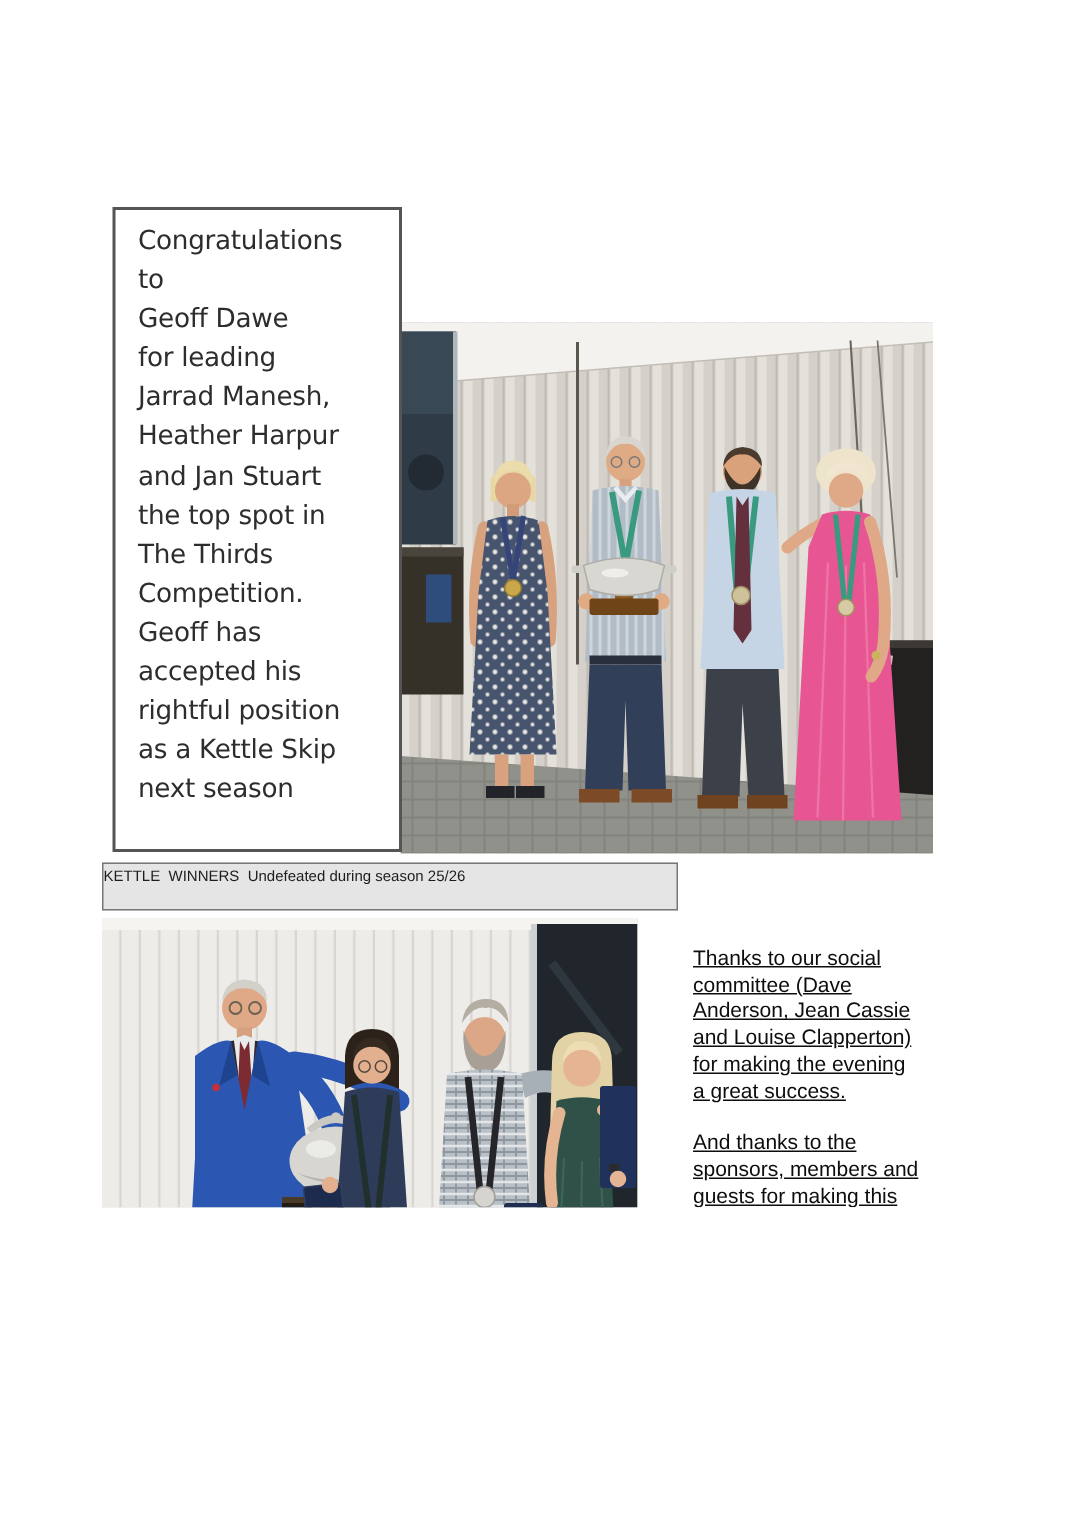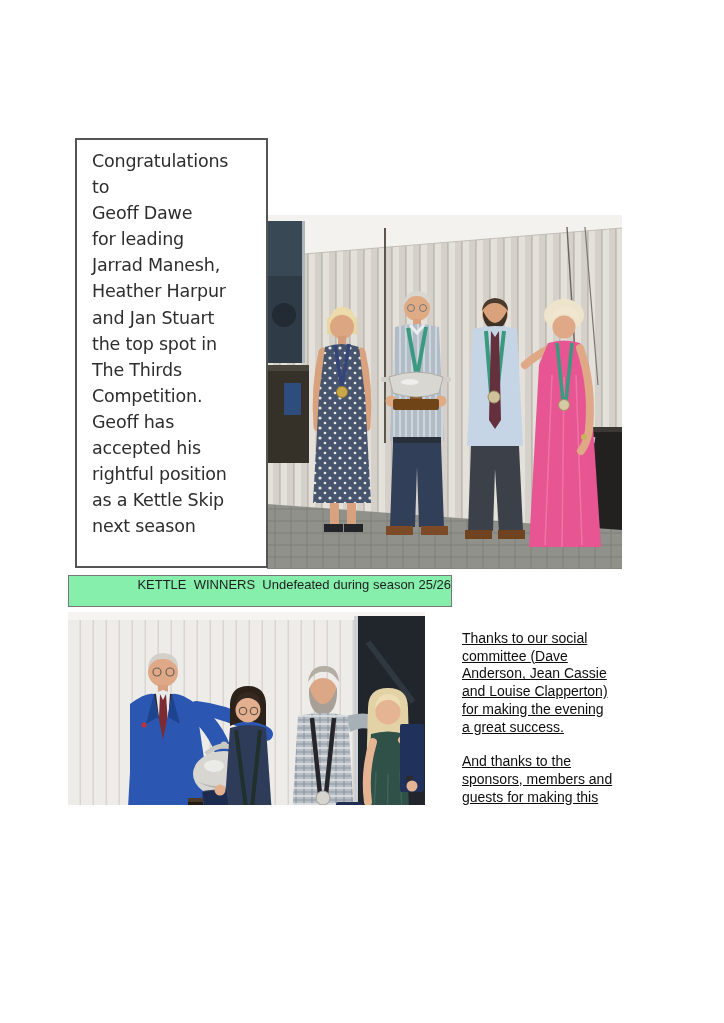--- a/index.html
+++ b/index.html
@@ -12,22 +12,22 @@
     padding:8px 4px 0 15px;
     font-family:"DejaVu Sans",sans-serif;font-size:17.5px;line-height:26.1px;
     color:#2d2d2d;letter-spacing:-0.2px;}
 
   .photo{position:absolute;z-index:1;background:#cfccc5;}
   .photo-top{left:267px;top:215px;width:355px;height:354px;}
   .photo-bottom{left:68px;top:612px;width:357px;height:321px;}
   .photo svg{display:block;width:100%;height:100%;}
 
   .caption-box{position:absolute;left:68px;top:575px;width:384px;height:32px;
-    box-sizing:border-box;border:1px solid #777;background:#86efac;z-index:2;
-    font-size:13px;line-height:12px;color:#1d1d1d;text-align:right;padding-top:3px;}
+    box-sizing:border-box;border:1px solid #777;background:#e5e5e5;z-index:2;
+    font-size:10px;line-height:12px;color:#1d1d1d;text-align:left;padding-top:3px;}
   .caption-box div{white-space:pre;}
 
   .thanks-col{position:absolute;left:462px;top:630px;width:230px;
     font-size:14px;line-height:17.7px;color:#0d0d0d;text-decoration:underline;}
   .thanks-col p{margin:0 0 17px 0;}
 </style>
 </head>
 <body>
 
 <div class="page">

